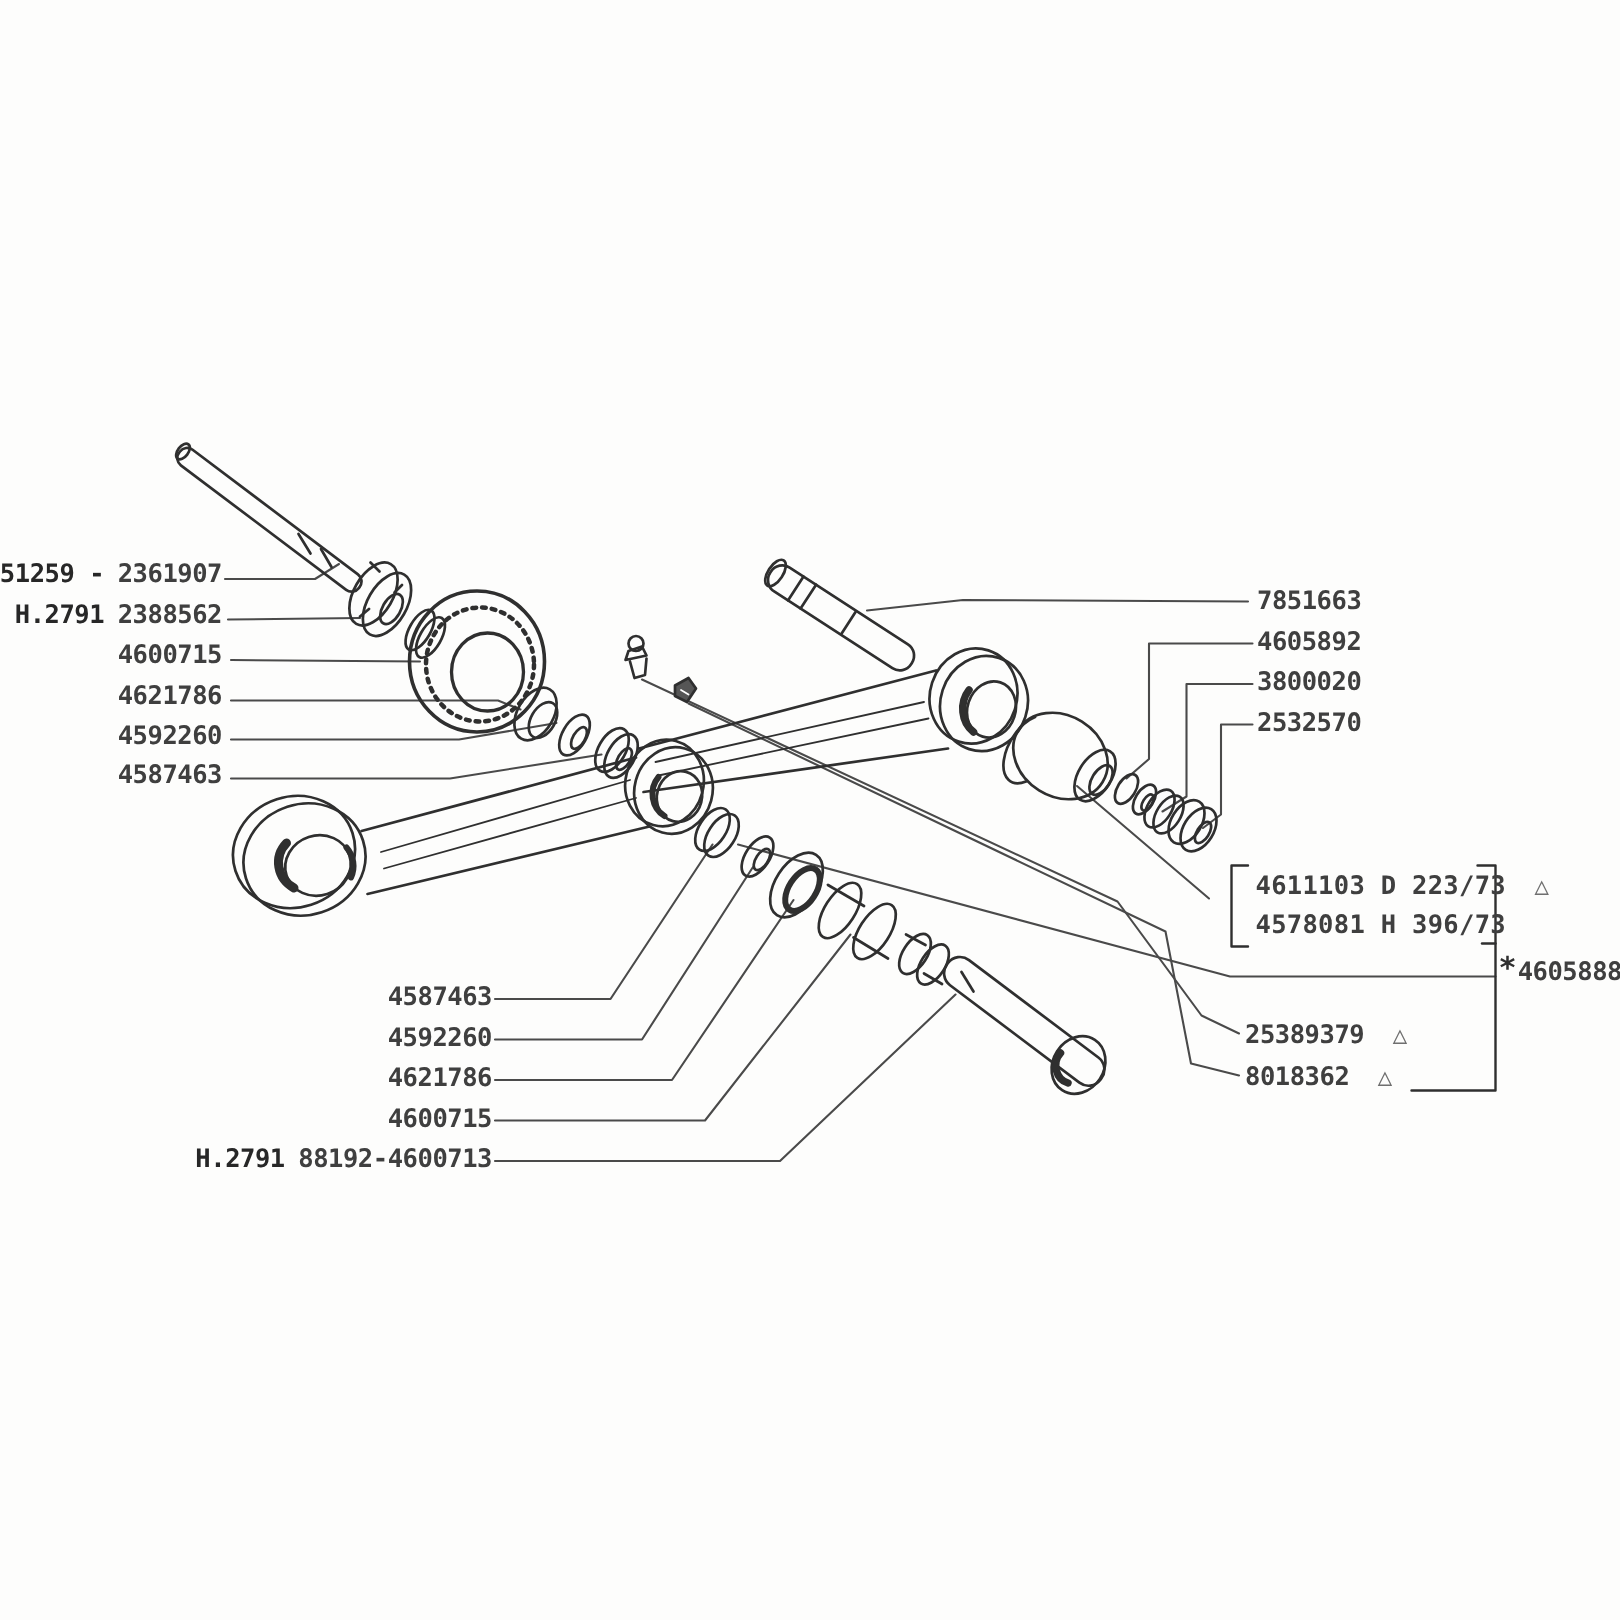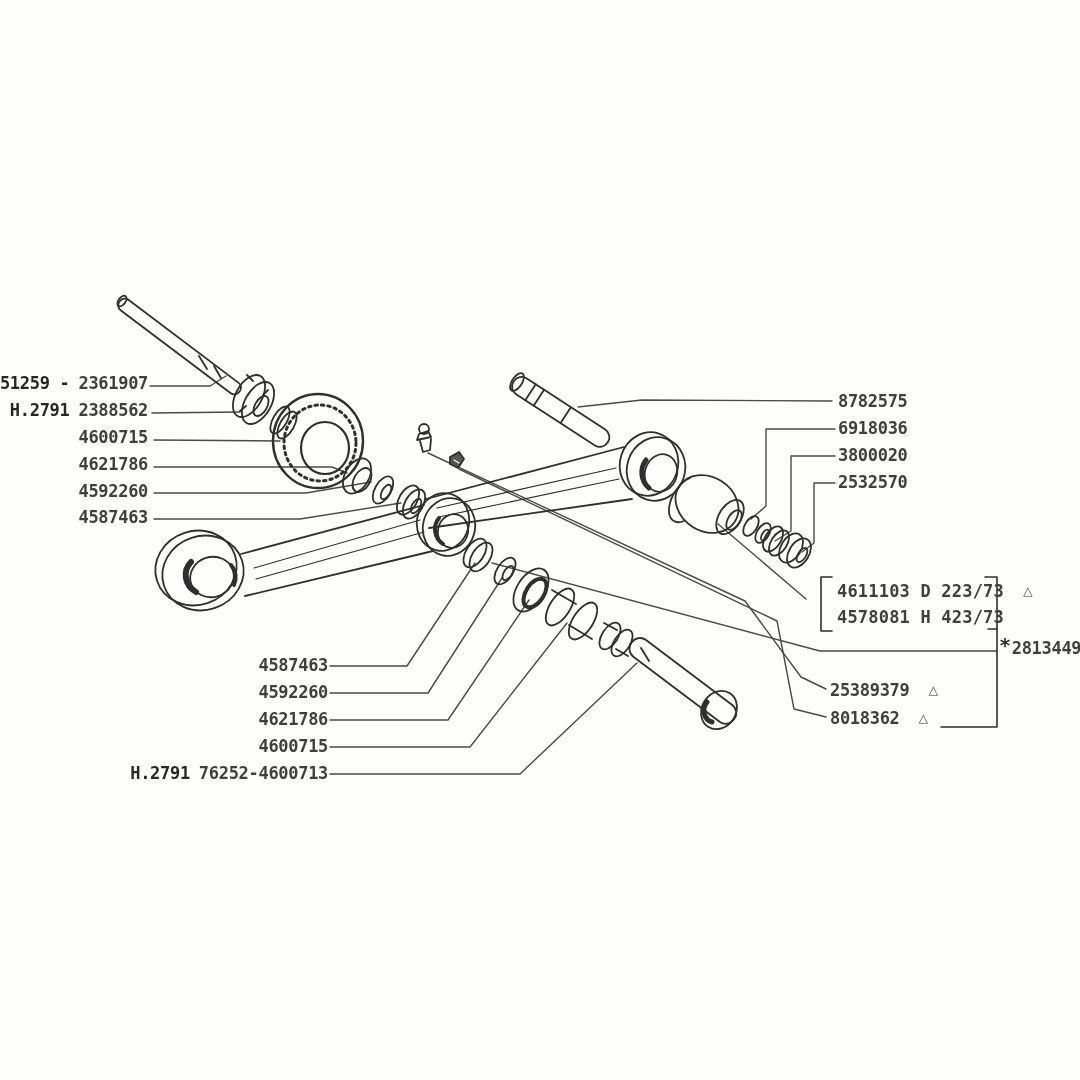--- a/index.html
+++ b/index.html
@@ -218,43 +218,43 @@
     <span class="num">4621786</span>
   </div>
   <div class="lbl right-align" style="left:6px;top:480px;width:142px">
     <span class="num">4592260</span>
   </div>
   <div class="lbl right-align" style="left:6px;top:506px;width:142px">
     <span class="num">4587463</span>
   </div>
 
   <div class="lbl" style="left:838px;top:390px">
-    <span class="num">8782575</span>
+    <span class="num">7851663</span>
   </div>
   <div class="lbl" style="left:838px;top:417px">
-    <span class="num">6918036</span>
+    <span class="num">4605892</span>
   </div>
   <div class="lbl" style="left:838px;top:444px">
     <span class="num">3800020</span>
   </div>
   <div class="lbl" style="left:838px;top:471px">
     <span class="num">2532570</span>
   </div>
 
   <div class="lbl variant" style="left:837px;top:580px">
     <span class="num">4611103 D 223/73</span>
     <span class="tri">△</span>
   </div>
   <div class="lbl variant" style="left:837px;top:606px">
-    <span class="num">4578081 H 423/73</span>
+    <span class="num">4578081 H 396/73</span>
   </div>
 
   <div class="lbl" style="left:999px;top:637px;gap:0">
     <span class="star">*</span>
-    <span class="num">2813449</span>
+    <span class="num">4605888</span>
   </div>
 
   <div class="lbl" style="left:830px;top:679px">
     <span class="num">25389379</span>
     <span class="tri">△</span>
   </div>
   <div class="lbl" style="left:830px;top:707px">
     <span class="num">8018362</span>
     <span class="tri">△</span>
   </div>
@@ -266,16 +266,16 @@
     <span class="num">4592260</span>
   </div>
   <div class="lbl right-align" style="left:40px;top:708px;width:288px">
     <span class="num">4621786</span>
   </div>
   <div class="lbl right-align" style="left:40px;top:735px;width:288px">
     <span class="num">4600715</span>
   </div>
   <div class="lbl right-align" style="left:40px;top:762px;width:288px">
     <span class="stamp">H.2791</span>
-    <span class="num">76252-4600713</span>
+    <span class="num">88192-4600713</span>
   </div>
 
 </div>
 
 </body></html>

